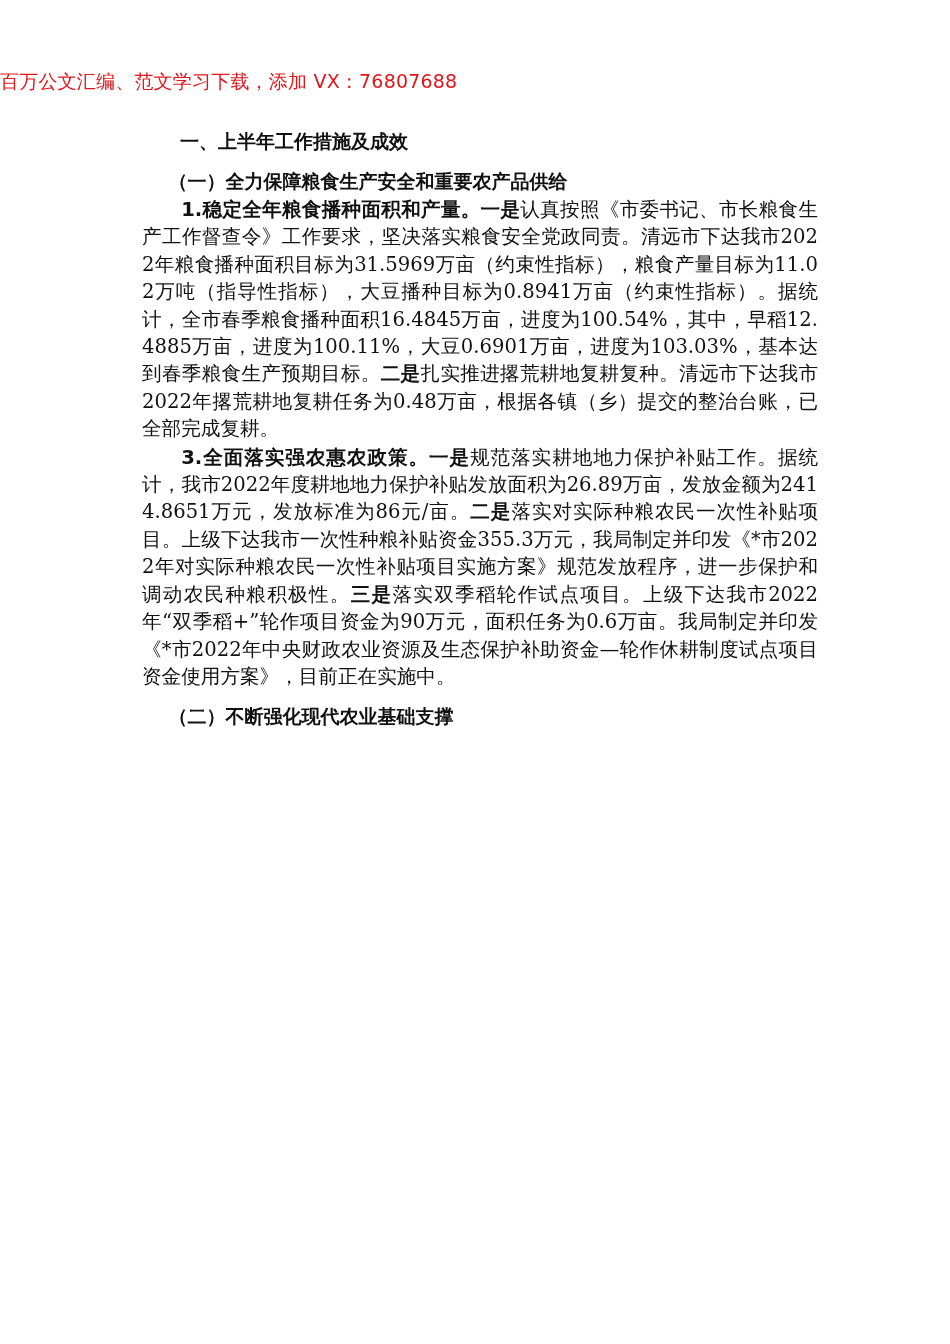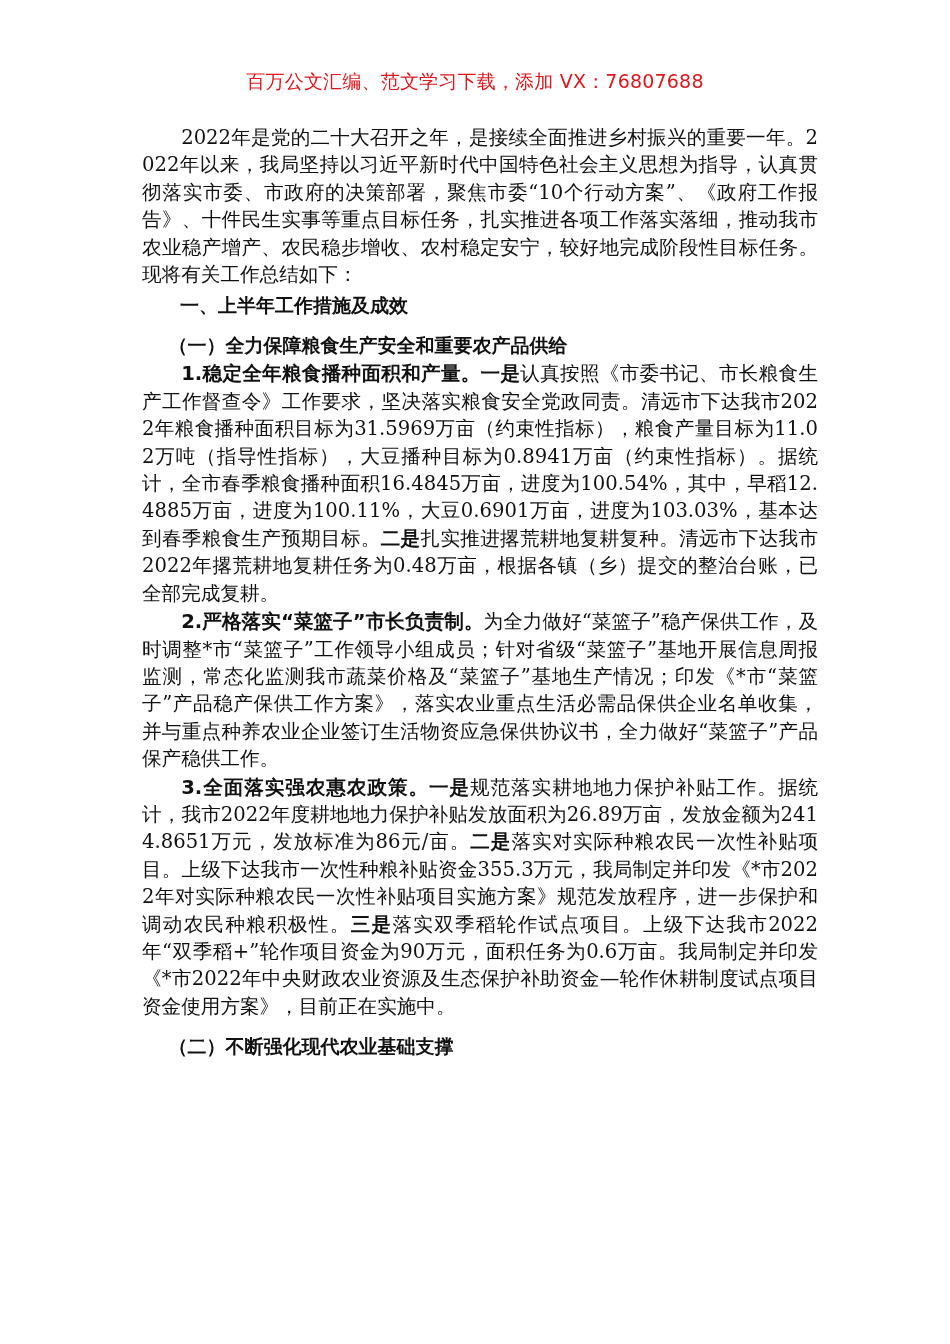--- a/index.html
+++ b/index.html
@@ -13,21 +13,20 @@
       position: relative;
       overflow: hidden;
       font-family: "DejaVu Serif", "Liberation Serif", serif;
       color: #111111;
     }
     .banner {
       position: absolute;
       top: 66px;
       left: 0;
       width: 950px;
-      text-align: center;
       font-family: "DejaVu Sans", "Liberation Sans", sans-serif;
       font-size: 19px;
       color: #e0161b;
       letter-spacing: 0.2px;
       line-height: 30px;
     }
     .page {
       position: absolute;
       top: 124px;
       left: 142px;
@@ -64,33 +63,29 @@
       font-family: "DejaVu Sans", "Liberation Sans", sans-serif;
     }
   </style>
 </head>
 <body>
 
 <div class="banner">百万公文汇编、范文学习下载，添加 VX：76807688</div>
 
 <div class="page">
 
-  <p class="para">2022年是党的二十大召开之年，是接续全面推进乡村振兴的重要一年。2022年以来，我局坚持以习近平新时代中国特色社会主义思想为指导，认真贯彻落实市委、市政府的决策部署，聚焦市委“10个行动方案”、《政府工作报告》、十件民生实事等重点目标任务，扎实推进各项工作落实落细，推动我市农业稳产增产、农民稳步增收、农村稳定安宁，较好地完成阶段性目标任务。现将有关工作总结如下：</p>
 
   <div class="h1">一、上半年工作措施及成效</div>
 
   <div class="h2">（一）全力保障粮食生产安全和重要农产品供给</div>
 
   <p class="para gap">
     <span class="b">1.稳定全年粮食播种面积和产量。</span><span class="b">一是</span><span>认真按照《市委书记、市长粮食生产工作督查令》工作要求，坚决落实粮食安全党政同责。清远市下达我市2022年粮食播种面积目标为31.5969万亩（约束性指标），粮食产量目标为11.02万吨（指导性指标），大豆播种目标为0.8941万亩（约束性指标）。据统计，全市春季粮食播种面积16.4845万亩，进度为100.54%，其中，早稻12.4885万亩，进度为100.11%，大豆0.6901万亩，进度为103.03%，基本达到春季粮食生产预期目标。</span><span class="b">二是</span><span>扎实推进撂荒耕地复耕复种。清远市下达我市2022年撂荒耕地复耕任务为0.48万亩，根据各镇（乡）提交的整治台账，已全部完成复耕。</span>
   </p>
 
-  <p class="para gap">
-    <span class="b">2.严格落实“菜篮子”市长负责制。</span><span>为全力做好“菜篮子”稳产保供工作，及时调整*市“菜篮子”工作领导小组成员；针对省级“菜篮子”基地开展信息周报监测，常态化监测我市蔬菜价格及“菜篮子”基地生产情况；印发《*市“菜篮子”产品稳产保供工作方案》，落实农业重点生活必需品保供企业名单收集，并与重点种养农业企业签订生活物资应急保供协议书，全力做好“菜篮子”产品保产稳供工作。</span>
-  </p>
 
   <p class="para gap">
     <span class="b">3.全面落实强农惠农政策。</span><span class="b">一是</span><span>规范落实耕地地力保护补贴工作。据统计，我市2022年度耕地地力保护补贴发放面积为26.89万亩，发放金额为2414.8651万元，发放标准为86元/亩。</span><span class="b">二是</span><span>落实对实际种粮农民一次性补贴项目。上级下达我市一次性种粮补贴资金355.3万元，我局制定并印发《*市2022年对实际种粮农民一次性补贴项目实施方案》规范发放程序，进一步保护和调动农民种粮积极性。</span><span class="b">三是</span><span>落实双季稻轮作试点项目。上级下达我市2022年“双季稻+”轮作项目资金为90万元，面积任务为0.6万亩。我局制定并印发《*市2022年中央财政农业资源及生态保护补助资金—轮作休耕制度试点项目资金使用方案》，目前正在实施中。</span>
   </p>
 
   <div class="h2">（二）不断强化现代农业基础支撑</div>
 
 
 </div>
 

